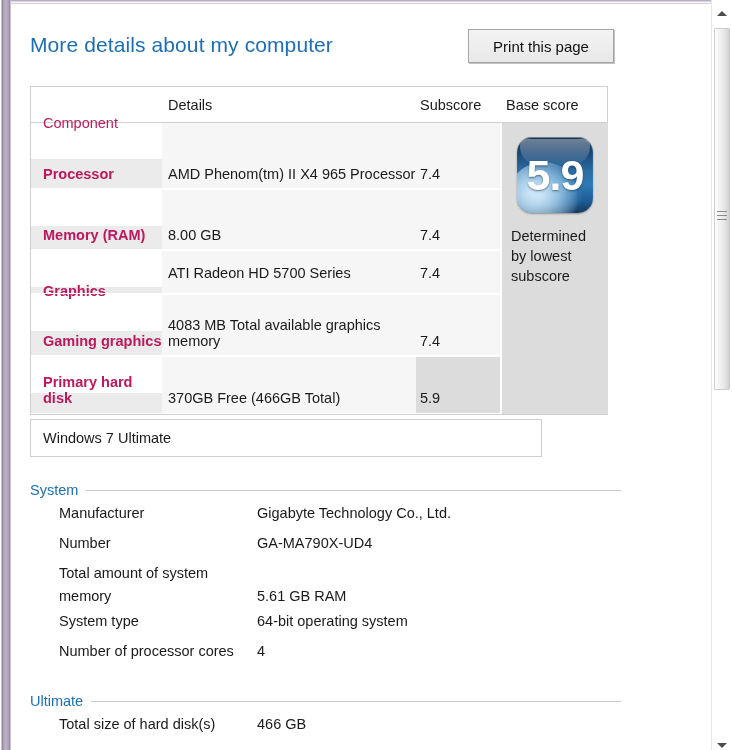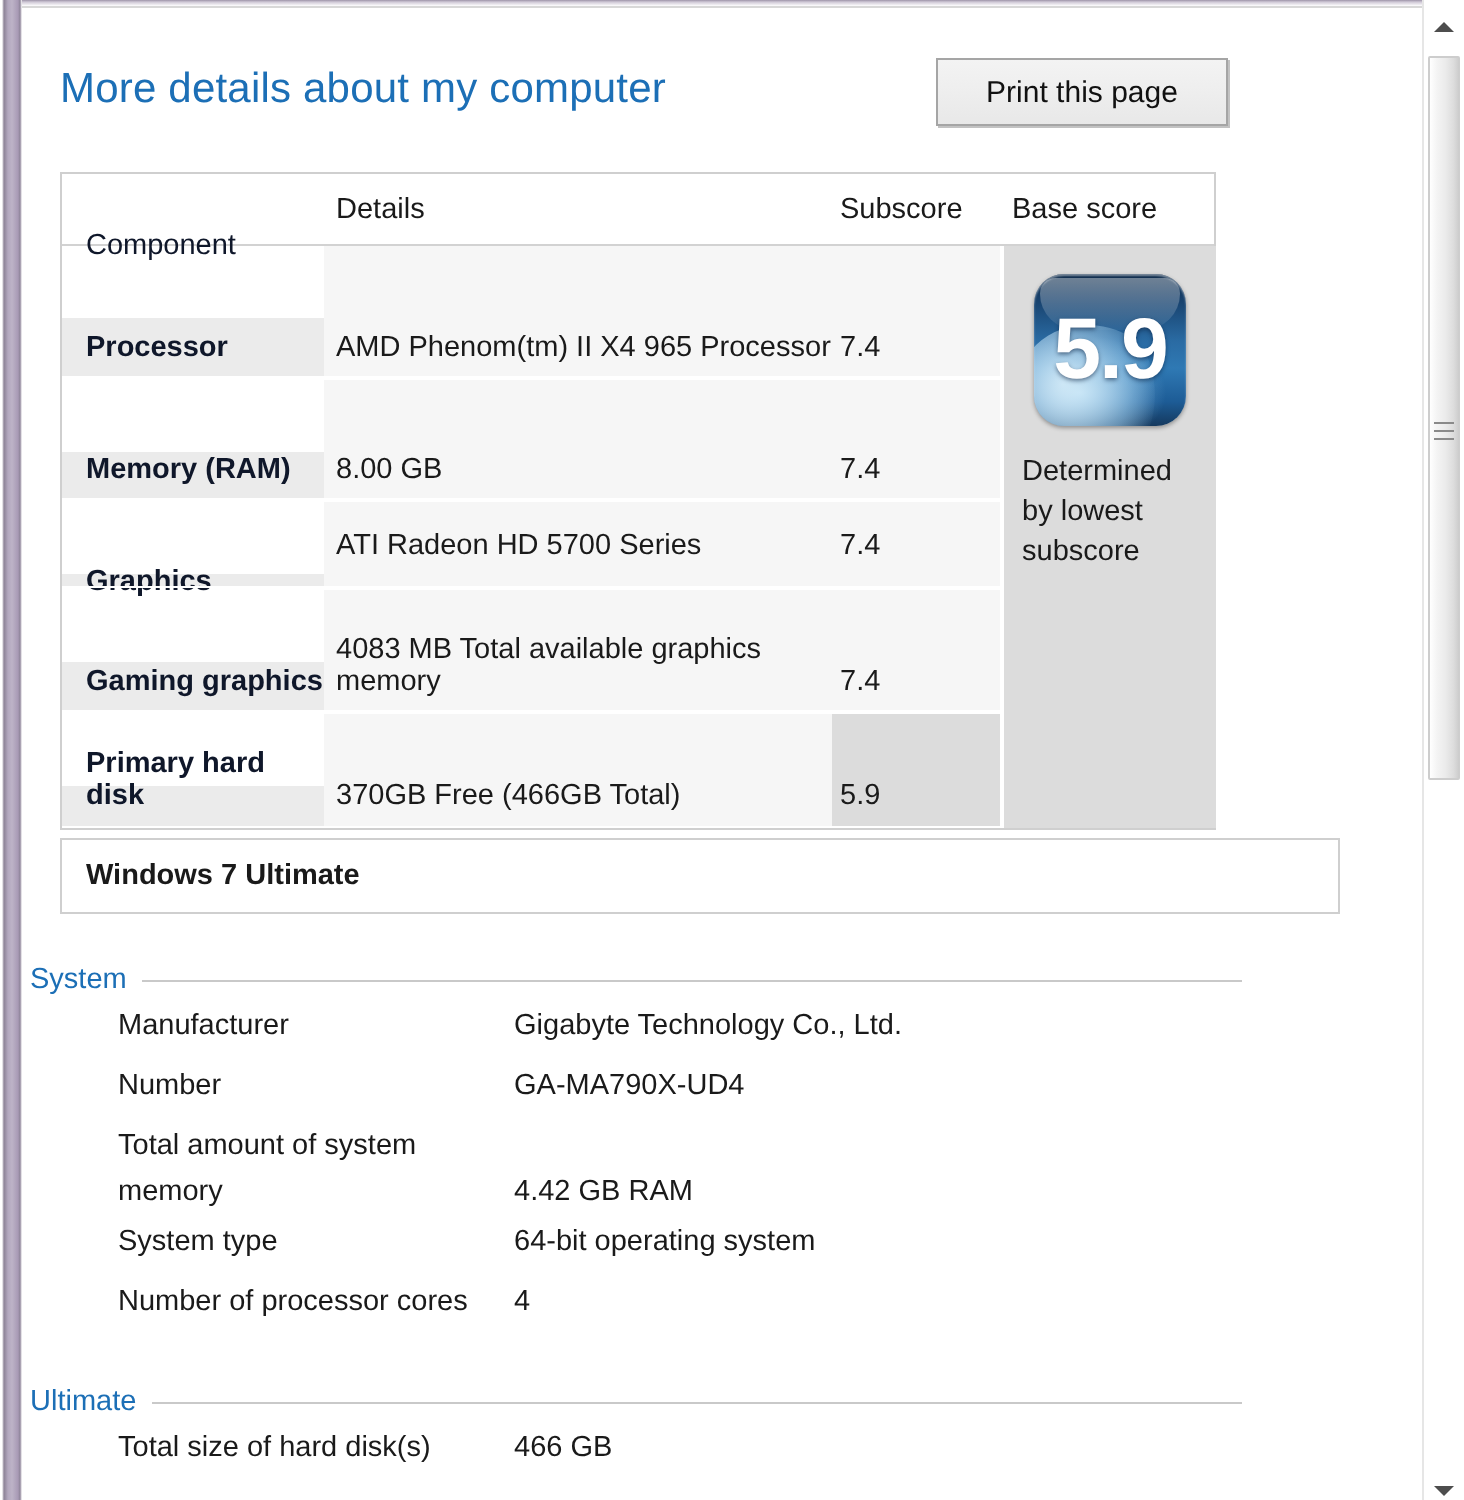--- a/index.html
+++ b/index.html
@@ -102,21 +102,21 @@
     display: flex;
     border-bottom: 1px solid #ffffff;
     position: relative;
   }
   .col-component {
     width: 131px;
     flex: 0 0 131px;
     padding: 0 0 0 12px;
     font-weight: bold;
     font-size: 14.5px;
-    color: #0f172a;
+    color: #be185d;
     display: flex;
     align-items: center;
     margin-top: 36px;
   }
   .col-details {
     width: 254px;
     flex: 0 0 254px;
     padding: 0 0 0 6px;
     font-size: 14.5px;
     color: #1a1a1a;
@@ -225,41 +225,40 @@
     line-height: 20px;
     color: #1a1a1a;
     text-align: left;
     padding-left: 4px;
   }
 
   
   #os-bar {
     position: absolute;
     left: 19px; top: 415px;
-    width: 640px; height: 38px;
+    width: 512px; height: 38px;
     border: 1px solid #cfcfcf;
     background: #ffffff;
     display: flex;
     align-items: center;
     padding-left: 12px;
     font-size: 14.5px;
     color: #1a1a1a;
-    font-weight: bold;
   }
 
   
   .section {
     position: absolute;
     left: 0;
     width: 700px;
   }
   .section-head {
     position: relative;
     height: 24px;
-    padding-left: 4px;
+    padding-left: 19px;
     display: flex;
     align-items: center;
   }
   .section-head .section-title {
     font-size: 14.5px;
     color: #1c6fb6;
     background: #ffffff;
     padding-right: 8px;
     white-space: nowrap;
     z-index: 2;
@@ -430,21 +429,21 @@
       <div class="detail-row">
         <div class="detail-label">Manufacturer</div>
         <div class="detail-value">Gigabyte Technology Co., Ltd.</div>
       </div>
       <div class="detail-row">
         <div class="detail-label">Number</div>
         <div class="detail-value">GA-MA790X-UD4</div>
       </div>
       <div class="detail-row two-line">
         <div class="detail-label">Total amount of system memory</div>
-        <div class="detail-value">4.42 GB RAM</div>
+        <div class="detail-value">5.61 GB RAM</div>
       </div>
       <div class="detail-row">
         <div class="detail-label">System type</div>
         <div class="detail-value">64-bit operating system</div>
       </div>
       <div class="detail-row">
         <div class="detail-label">Number of processor cores</div>
         <div class="detail-value">4</div>
       </div>
     </div>

